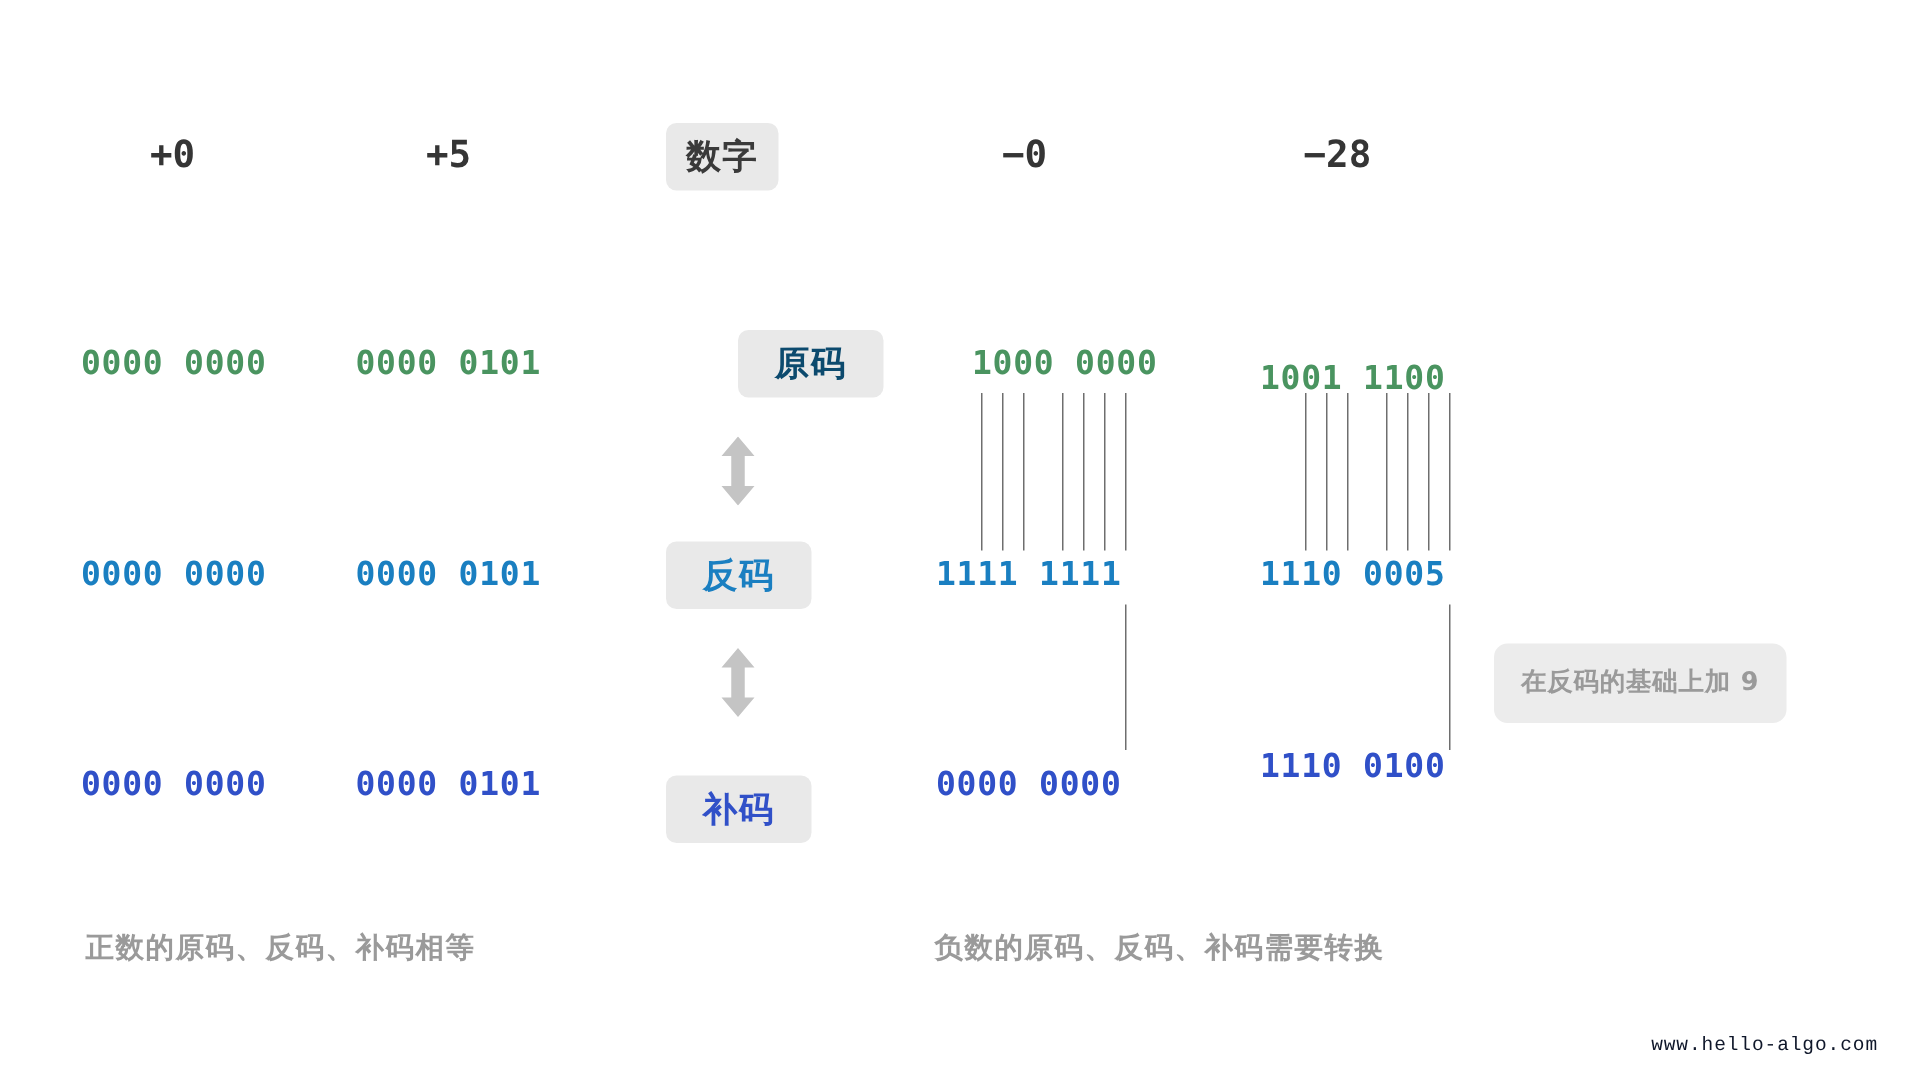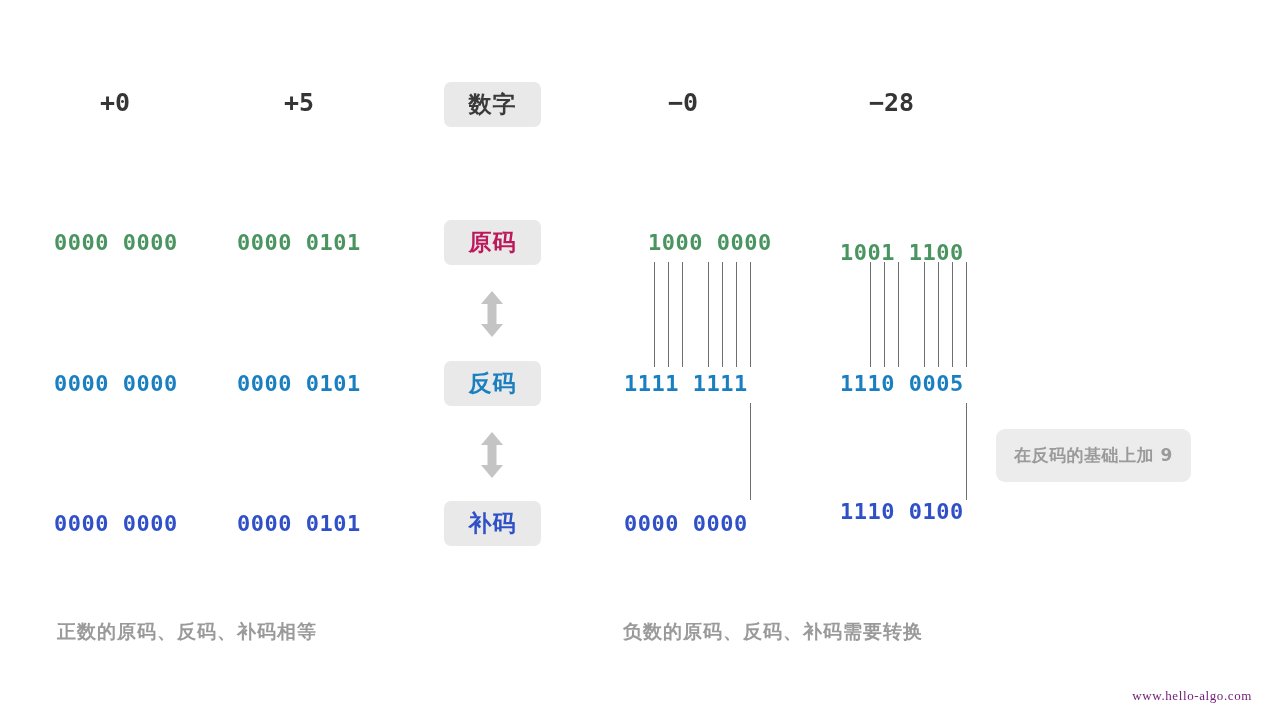--- a/index.html
+++ b/index.html
@@ -53,23 +53,23 @@
     background: #e9e9e9;
     border-radius: 7px;
     display: flex;
     align-items: center;
     justify-content: center;
     font-size: 23px;
     font-weight: bold;
     letter-spacing: 1px;
   }
   .badge.dark   { color: #3a3a3a; }
-  .badge.green  { color: #be185d; }
+  .badge.green  { color: #0c4a6e; margin-left: 48px; }
   .badge.blue   { color: #1a7fc1; }
-  .badge.indigo { color: #3050c8; }
+  .badge.indigo { color: #3050c8; margin-top: 16px; }
 
   
   .dblarrow {
     position: absolute;
     width: 26px;
     height: 46px;
   }
   .dblarrow svg { display: block; }
 
   
@@ -102,36 +102,36 @@
     font-weight: bold;
     letter-spacing: 1px;
     white-space: nowrap;
   }
 
   
   .watermark {
     position: absolute;
     right: 28px;
     bottom: 16px;
-    font-family: Liberation Serif, serif;
+    font-family: Liberation Mono, monospace;
     font-size: 13px;
-    color: #701a75;
+    color: #0f172a;
     letter-spacing: 0.6px;
   }
 </style>
 </head>
 <body>
 
 <div class="canvas">
 
   <div class="cell num" style="left:100px; top:88px;">+0</div>
 
   <div class="cell num" style="left:284px; top:88px;">+5</div>
 
-  <div class="badge dark" style="left:444px; top:82px; width:97px; height:45px;">数字</div>
+  <div class="badge dark" style="left:444px; top:82px; width:75px; height:45px;">数字</div>
 
   <div class="cell num" style="left:668px; top:88px;">−0</div>
 
   <div class="cell num" style="left:869px; top:88px;">−28</div>
 
   <div class="cell bits green" style="left:54px; top:230px;">0000 0000</div>
 
   <div class="cell bits green" style="left:237px; top:230px;">0000 0101</div>
 
   <div class="badge green" style="left:444px; top:220px; width:97px; height:45px;">原码</div>

